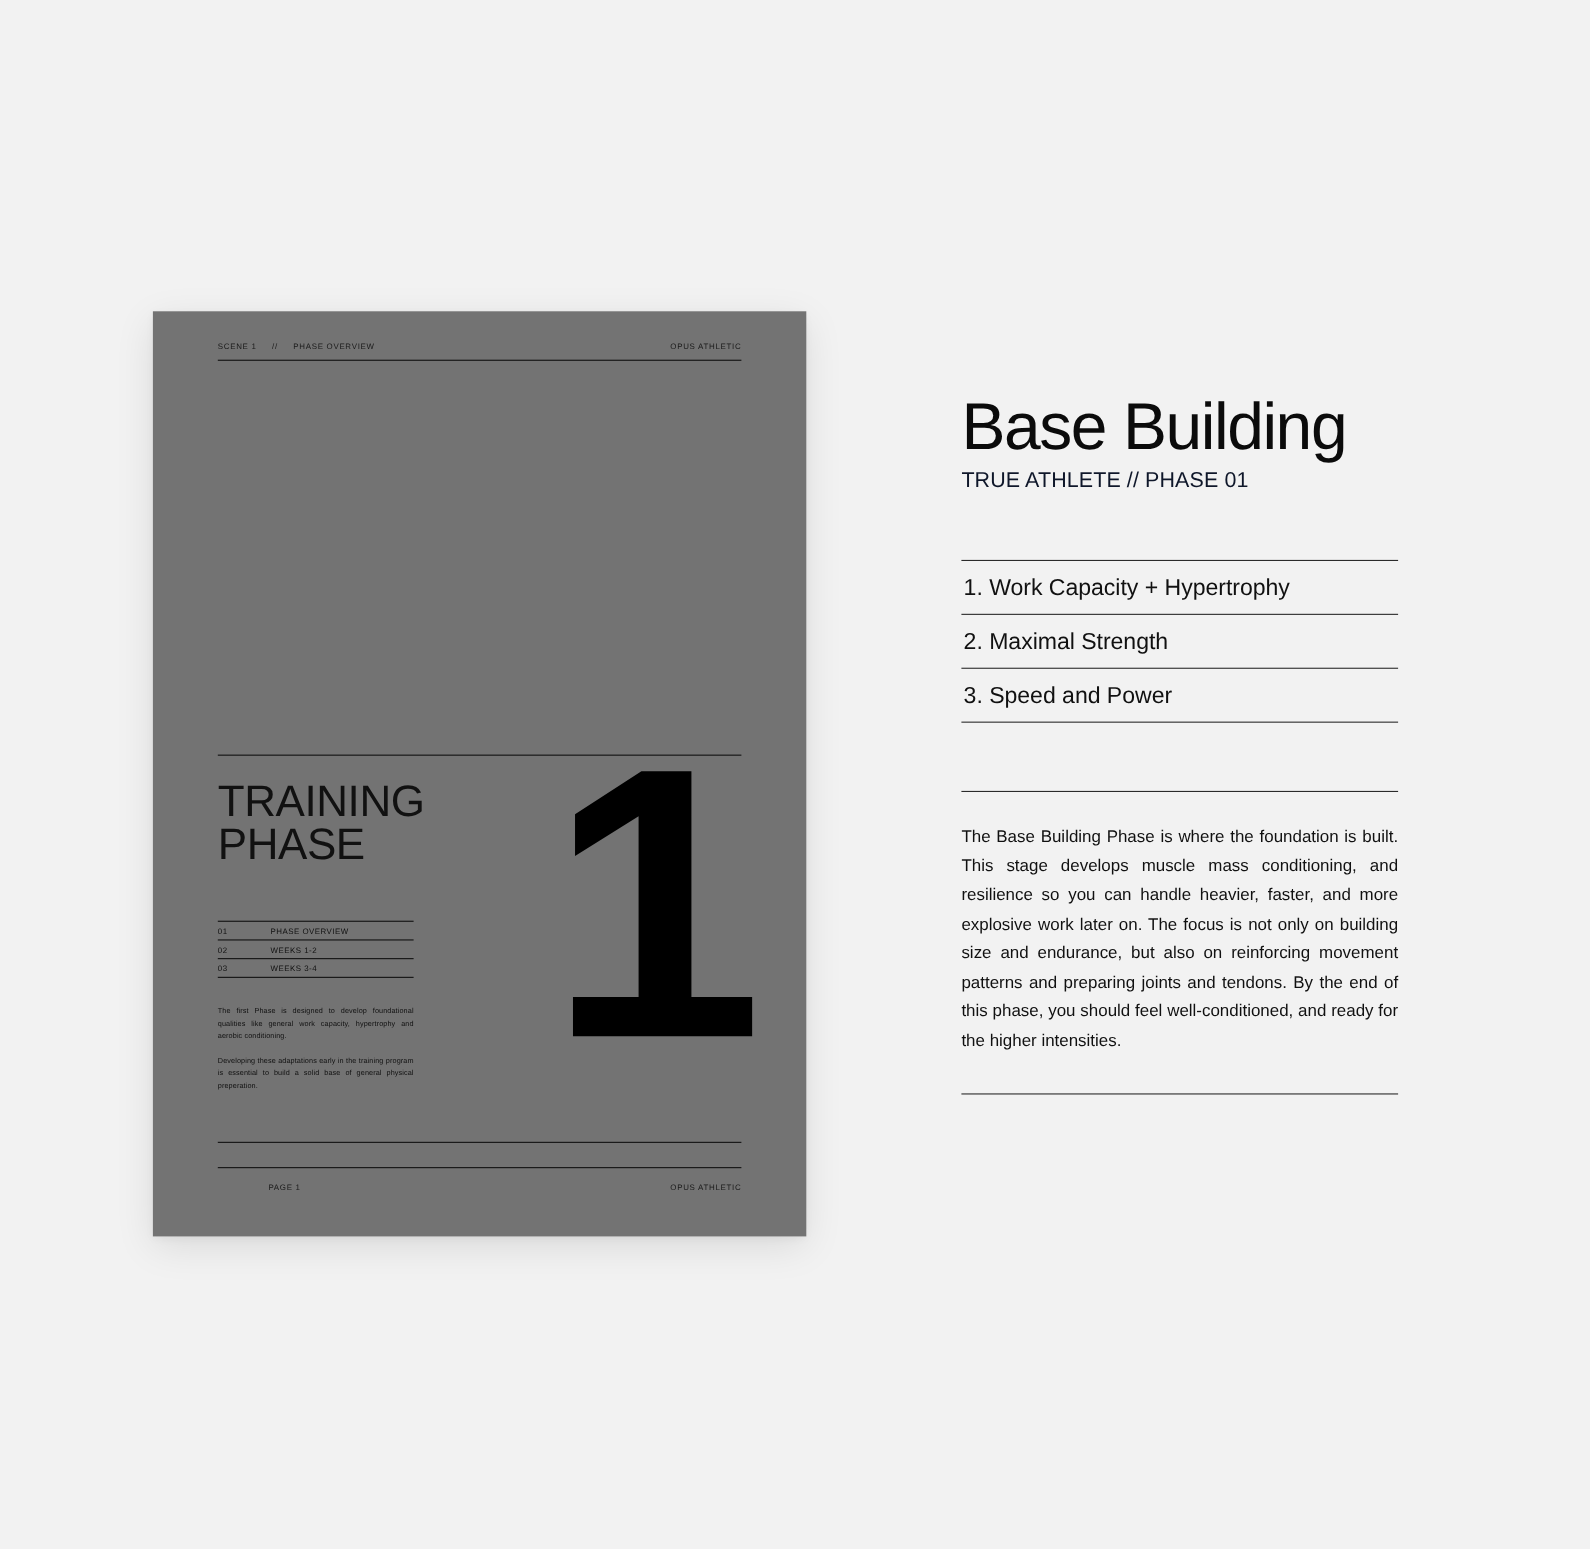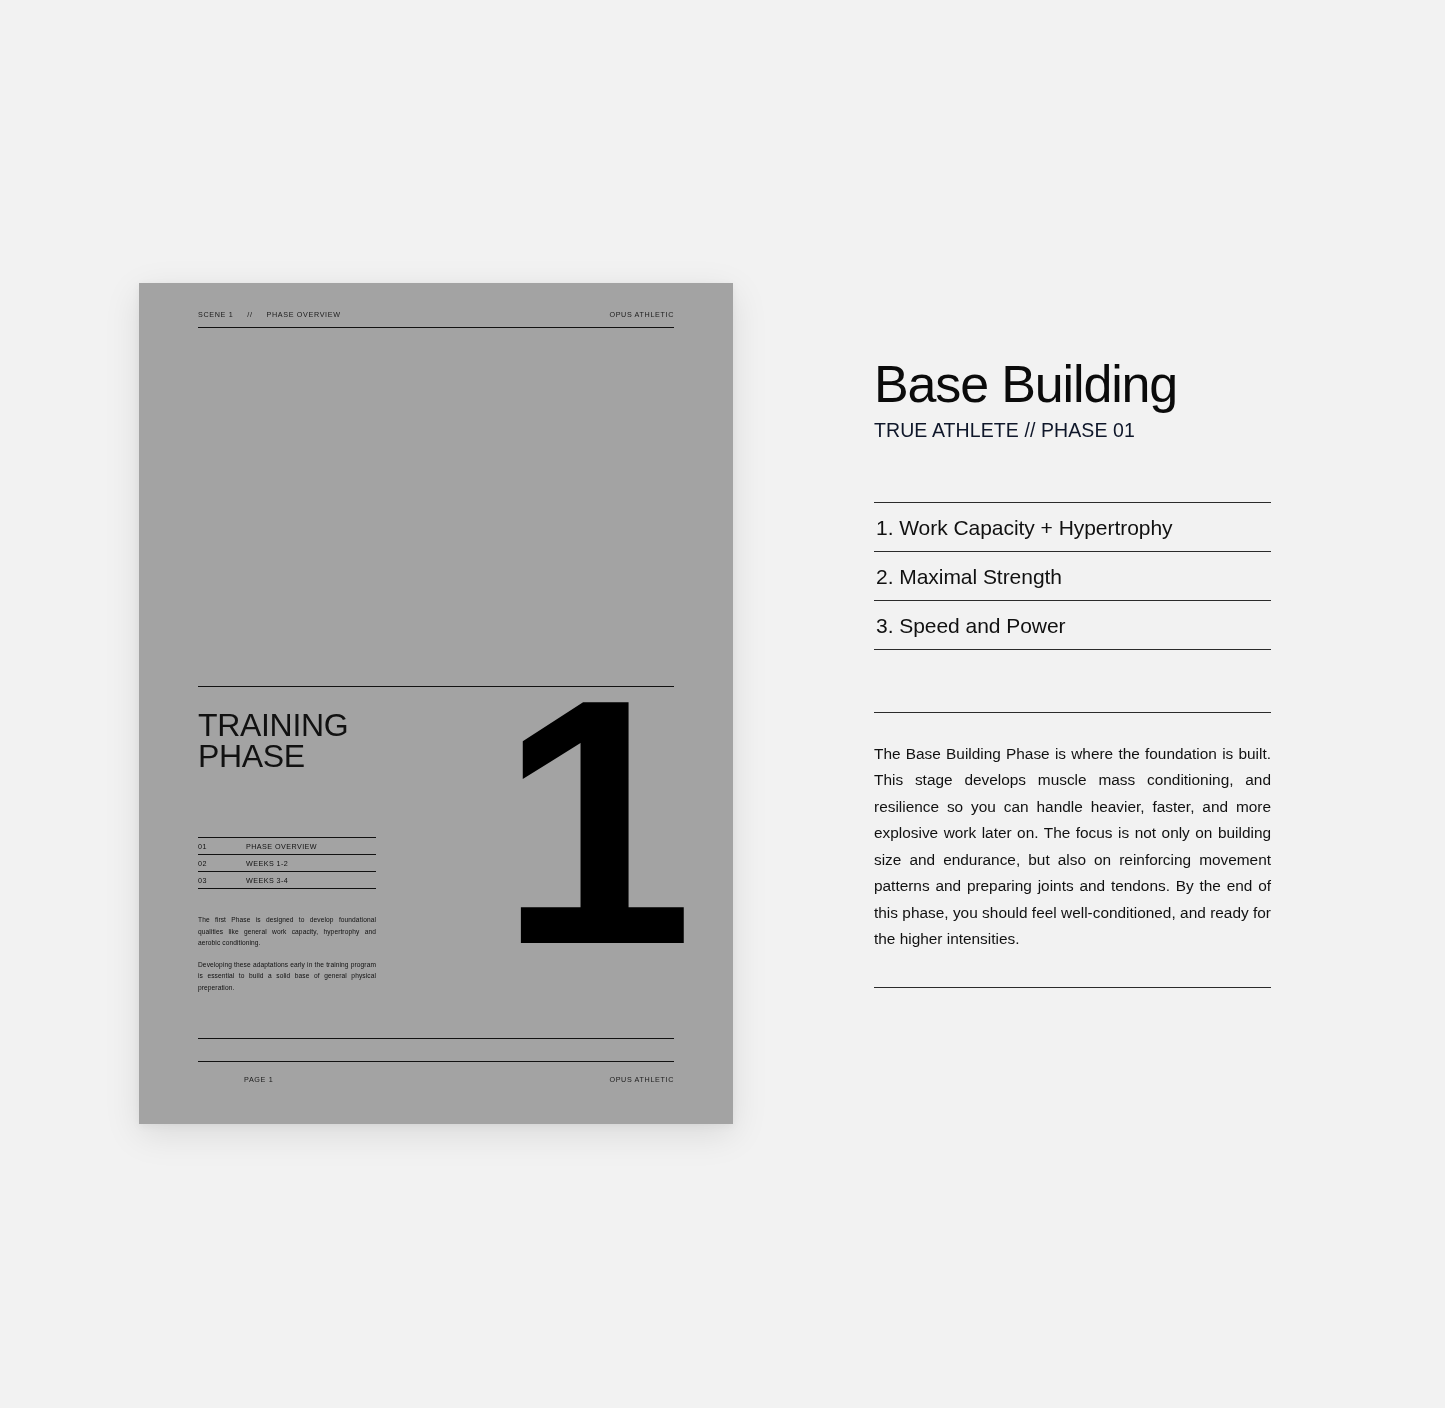--- a/index.html
+++ b/index.html
@@ -16,21 +16,21 @@
     overflow: hidden;
   }
 
   
   .sheet {
     position: absolute;
     left: 139px;
     top: 283px;
     width: 594px;
     height: 841px;
-    background: #a3a3a3;
+    background: #737373;
     box-shadow: 0 10px 34px rgba(0,0,0,0.10), 0 2px 8px rgba(0,0,0,0.05);
     box-sizing: border-box;
     padding: 0;
   }
 
   .sheet-inner {
     position: absolute;
     left: 59px;
     right: 59px;
     top: 27px;
@@ -70,21 +70,21 @@
     left: 0;
     right: 0;
     top: 390px;
     height: 330px;
   }
 
   .hero-title {
     position: absolute;
     left: 0;
     top: 10px;
-    font-size: 32px;
+    font-size: 40px;
     line-height: 0.98;
     font-weight: 400;
     letter-spacing: -0.01em;
     margin: 0;
     white-space: pre-line;
   }
 
   .big-number {
     position: absolute;
     right: -2px;
@@ -162,21 +162,21 @@
   
   .panel {
     position: absolute;
     left: 874px;
     top: 360px;
     width: 397px;
   }
 
   .panel-title {
     margin: 0;
-    font-size: 52px;
+    font-size: 60px;
     line-height: 0.94;
     font-weight: 400;
     letter-spacing: -0.022em;
     color: #0b0b0b;
   }
   .panel-subtitle {
     margin: 10px 0 0 0;
     font-size: 19.5px;
     letter-spacing: 0.005em;
     color: #0f172a;

